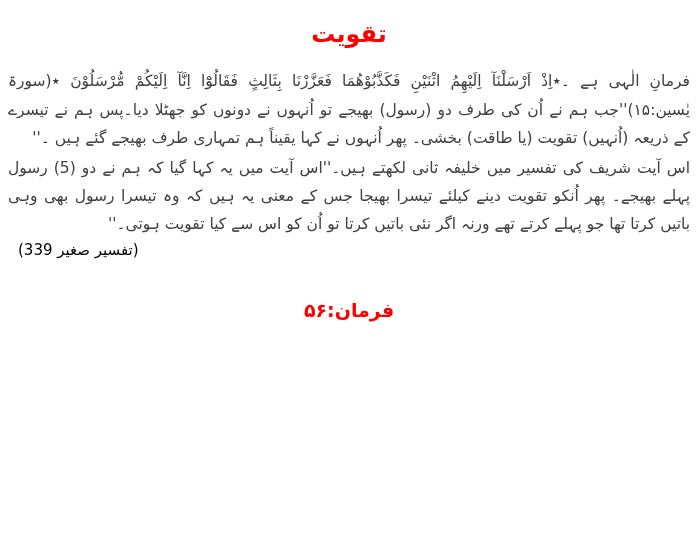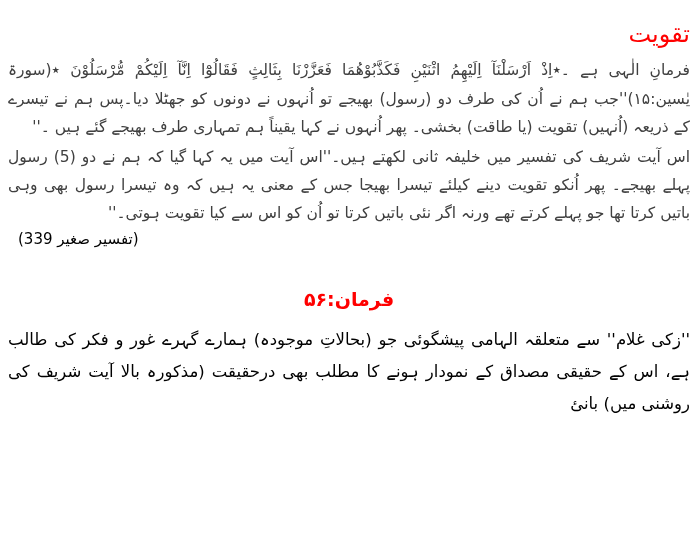--- a/index.html
+++ b/index.html
@@ -23,24 +23,25 @@
     text-align: right;
   }
   .header-line {
     text-align: center;
     font-size: 15px;
     line-height: 1.5;
     margin: 4px 0 2px 0;
     color: #000000;
   }
   .title {
+    text-align: center;
     color: #ff0000;
     font-size: 24px;
-    font-weight: normal;
-    margin: 10px 0 8px 0;
+    font-weight: bold;
+    margin: 10px 0 19px 0;
     letter-spacing: 0.5px;
   }
   .para {
     font-size: 15.5px;
     line-height: 1.85;
     text-align: justify;
     text-justify: inter-word;
     margin: 0 0 2px 0;
     color: #404040;
   }
@@ -87,16 +88,15 @@
   <div class="para">فرمانِ الٰہی ہے ۔٭اِذْ اَرْسَلْنَآ اِلَیْھِمُ اثْنَیْنِ فَکَذَّبُوْھُمَا فَعَزَّزْنَا بِثَالِثٍ فَقَالُوْٓا اِنَّآ اِلَیْکُمْ مُّرْسَلُوْنَ ٭(سورۃ یٰسین:۱۵)''جب ہم نے اُن کی طرف دو (رسول) بھیجے تو اُنہوں نے دونوں کو جھٹلا دیا۔پس ہم نے تیسرے کے ذریعہ (اُنہیں) تقویت (یا طاقت) بخشی۔ پھر اُنہوں نے کہا یقیناً ہم تمہاری طرف بھیجے گئے ہیں ۔''</div>
 
   <div class="para tight">اس آیت شریف کی تفسیر میں خلیفہ ثانی لکھتے ہیں۔''اس آیت میں یہ کہا گیا کہ ہم نے دو (5) رسول پہلے بھیجے۔ پھر اُنکو تقویت دینے کیلئے تیسرا بھیجا جس کے معنی یہ ہیں کہ وہ تیسرا رسول بھی وہی باتیں کرتا تھا جو پہلے کرتے تھے ورنہ اگر نئی باتیں کرتا تو اُن کو اس سے کیا تقویت ہوتی۔''</div>
 
   <div class="ref">(تفسیر صغیر 339)</div>
 
   <div class="spacer-md"></div>
 
   <div class="q-title">فرمان:۵۶</div>
 
-  <div class="q-body">''زکی غلام'' سے متعلقہ الہامی پیشگوئی جو (بحالاتِ موجودہ) ہمارے گہرے غور و فکر کی طالب ہے، اس کے حقیقی مصداق کے نمودار ہونے کا مطلب بھی درحقیقت (مذکورہ بالا آیت شریف کی روشنی میں) بانئ</div>
 
 
 </div>
 
 </body></html>

